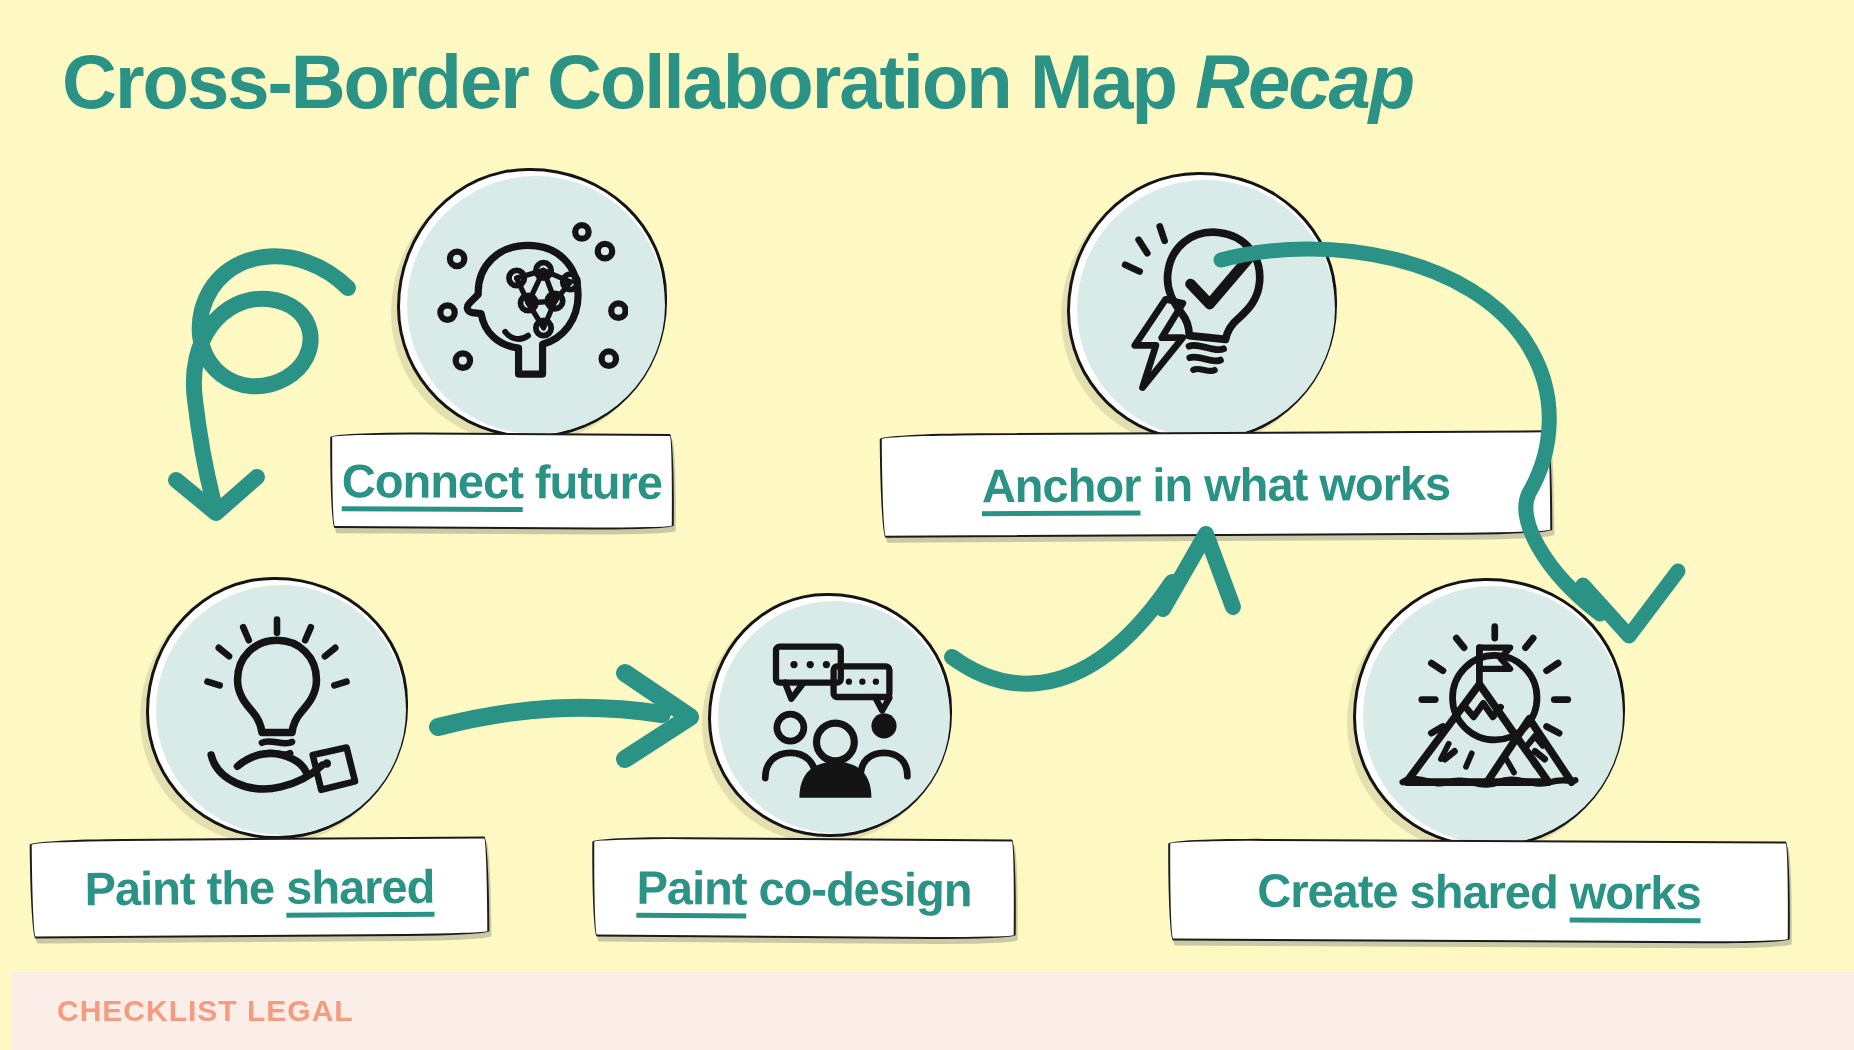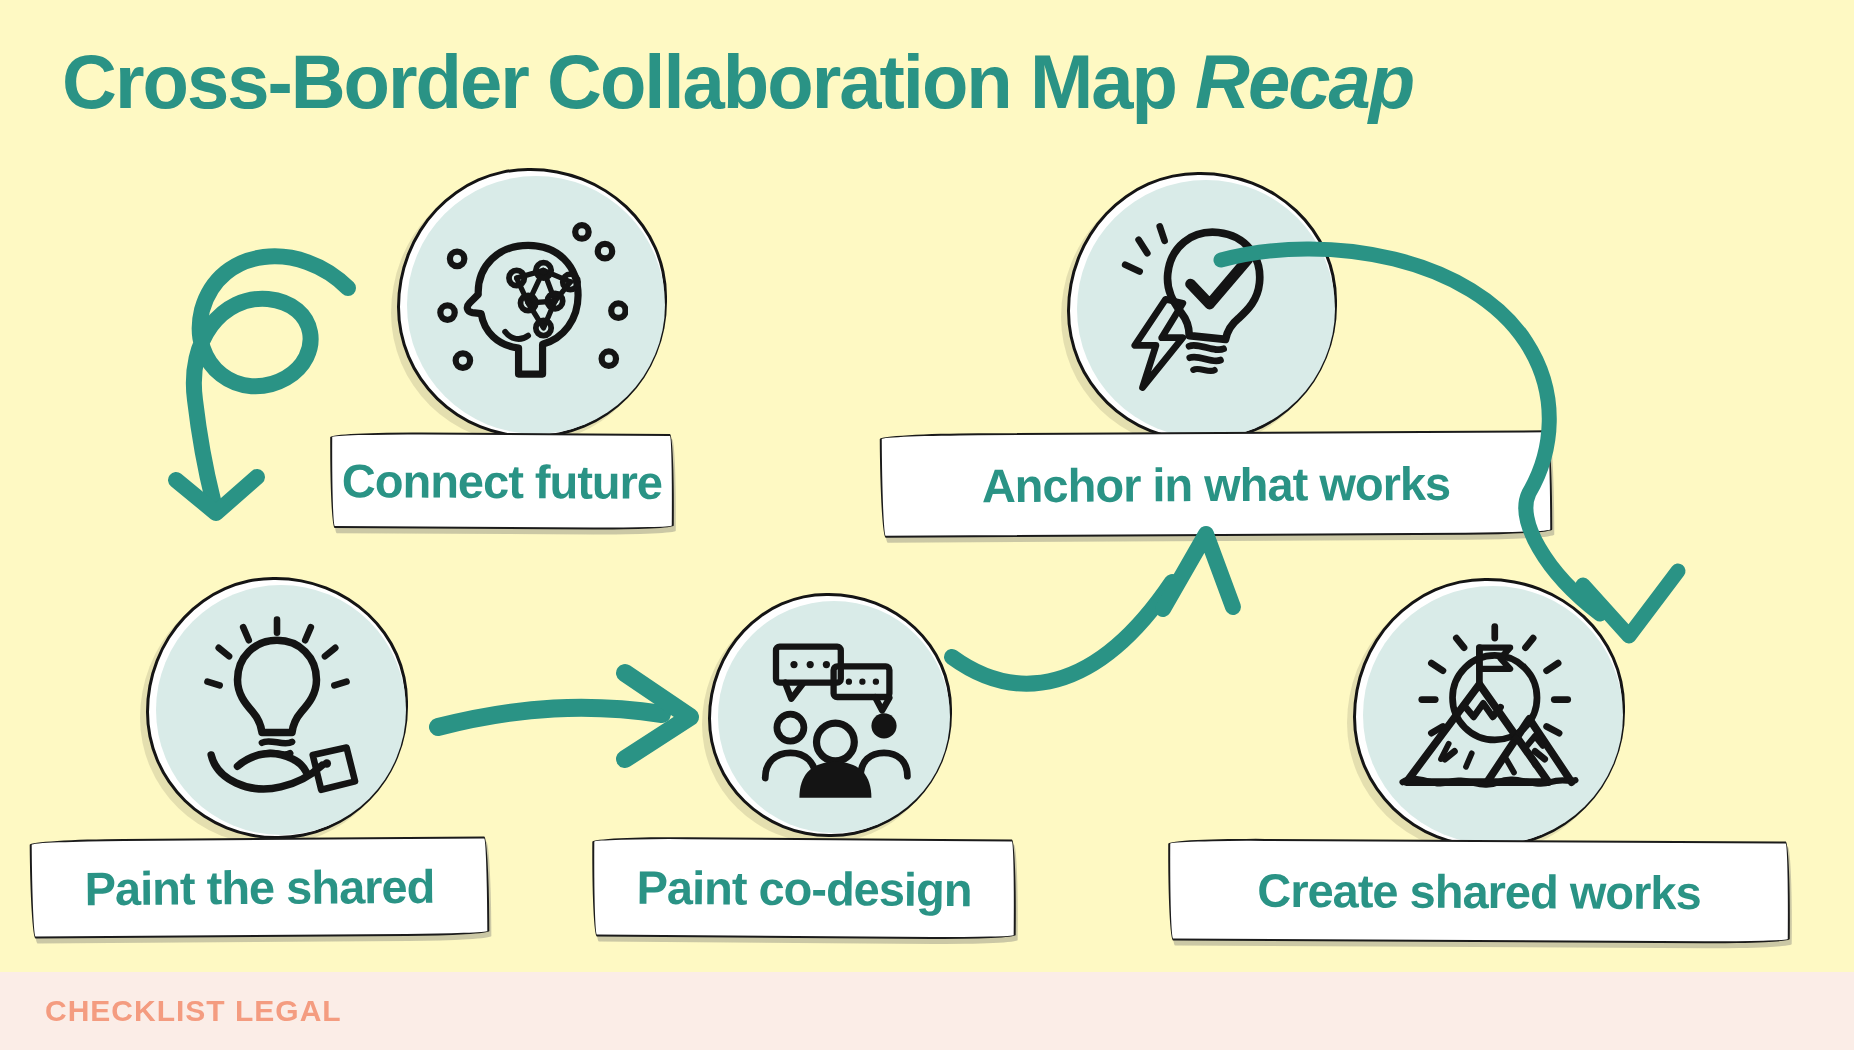--- a/index.html
+++ b/index.html
@@ -17,26 +17,26 @@
   .bubble .fill{position:absolute;inset:6px;background:#D9EBE8;border-radius:50%;
                 transform:translate(4px,2px);}
   .bubble .art{position:absolute;inset:0;display:flex;align-items:center;justify-content:center;}
   .bubble svg{display:block;}
   
   .tag{position:absolute;background:#ffffff;border:2.5px solid #1b1b1b;
        display:flex;align-items:center;justify-content:center;
        border-radius:255px 12px 225px 14px / 14px 225px 12px 255px;
        box-shadow:2px 5px 0 rgba(110,110,110,0.35);}
   .lbl{color:#2A9385;font-weight:700;font-size:47px;letter-spacing:-1px;white-space:pre;}
-  .lbl .u{text-decoration-thickness:5px;text-underline-offset:9px;}
+  .lbl .u{text-decoration:underline;text-decoration-thickness:5px;text-underline-offset:9px;}
   
   #arrows{position:absolute;left:0;top:0;pointer-events:none;}
   #arrows path{fill:none;stroke:#2A9385;stroke-linecap:round;stroke-linejoin:round;}
   
-  #footer{position:absolute;left:0;right:0;top:972px;height:78px;background:#FBEDE7;
+  #footer{position:absolute;left:12px;right:0;top:972px;height:78px;background:#FBEDE7;
           display:flex;align-items:center;}
   #footer span{margin-left:45px;color:#F49C80;font-weight:700;font-size:30px;letter-spacing:1px;}
   
   .ink{stroke:#141414;fill:none;stroke-linecap:round;stroke-linejoin:round;}
 </style>
 </head>
 <body>
 
 <div id="stage">
 

